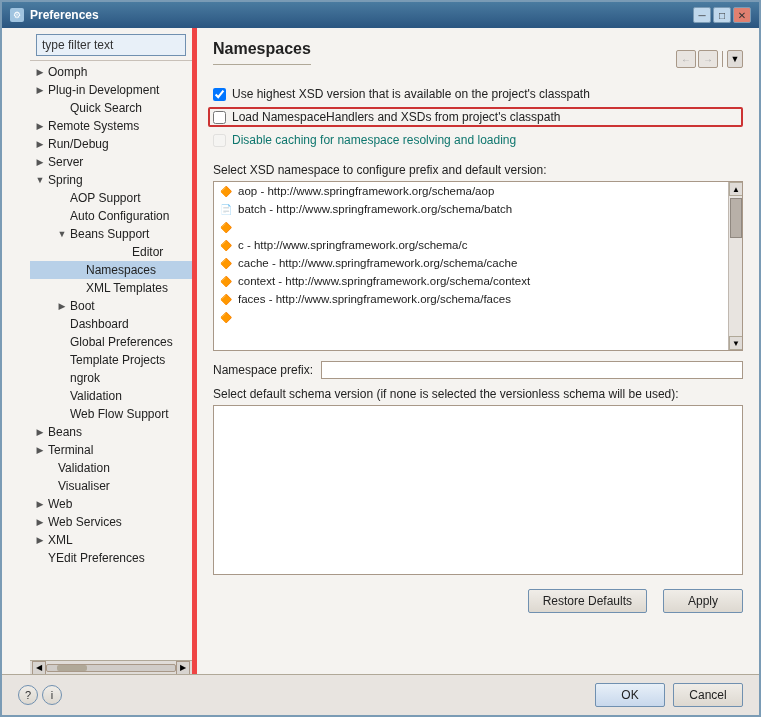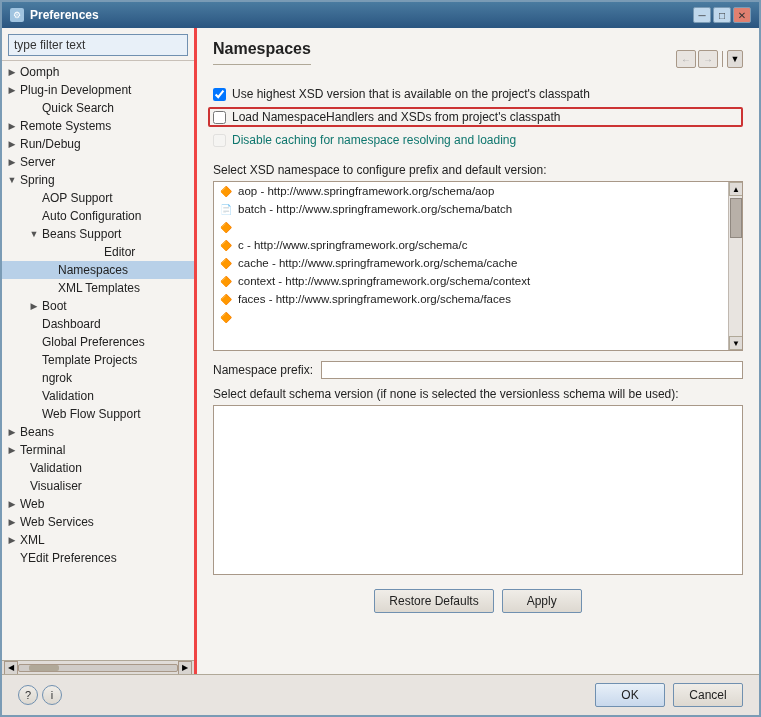--- a/index.html
+++ b/index.html
@@ -77,25 +77,26 @@
     .content-area {
       display: flex;
       flex: 1;
       overflow: hidden;
     }
 
     
     .left-panel {
       width: 195px;
       background: #f5f3f0;
-      border-right: 3px solid #ef4444;
+      border-right: 5px solid #ef4444;
       display: flex;
       flex-direction: column;
       flex-shrink: 0;
       overflow: hidden;
+      padding-left: 28px;
     }
 
     .filter-input-wrap {
       padding: 6px 6px 4px 6px;
       border-bottom: 1px solid #c8c0b8;
     }
 
     .filter-input {
       width: 100%;
       padding: 3px 5px;
@@ -720,21 +721,21 @@
 
       <div class="prefix-row">
         <span class="prefix-label">Namespace prefix:</span>
         <input class="prefix-input" type="text" value="" style="">
       </div>
 
       <div class="schema-version-label">Select default schema version (if none is selected the versionless schema will be used):</div>
 
       <div class="schema-version-box"></div>
 
-      <div style="display:flex; justify-content:center; gap:8px; margin-top:4px;">
+      <div style="display:flex; justify-content:flex-end; gap:16px; margin-top:4px;">
         <button class="action-btn">Restore Defaults</button>
         <button class="action-btn">Apply</button>
       </div>
 
     </div>
   </div>
 
   <div class="bottom-ok-cancel">
     <div class="help-icons">
       <button class="help-icon-btn">?</button>

